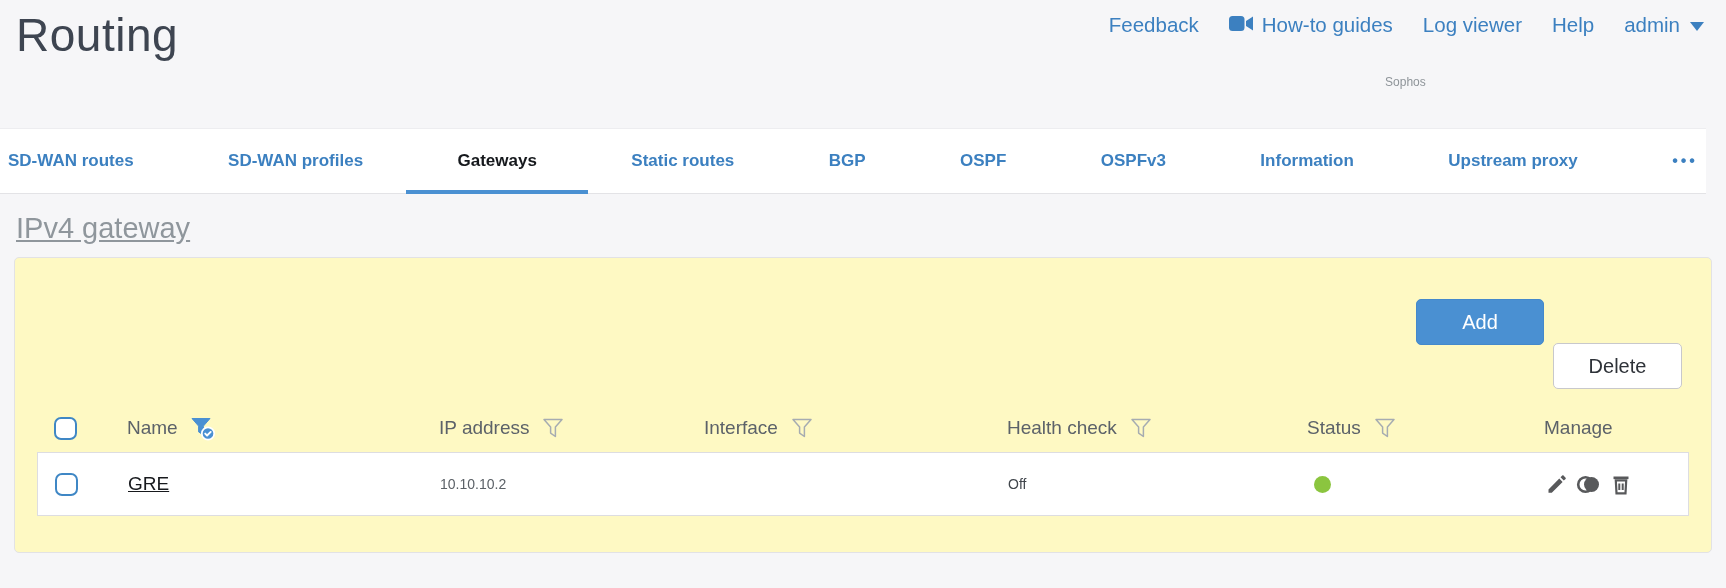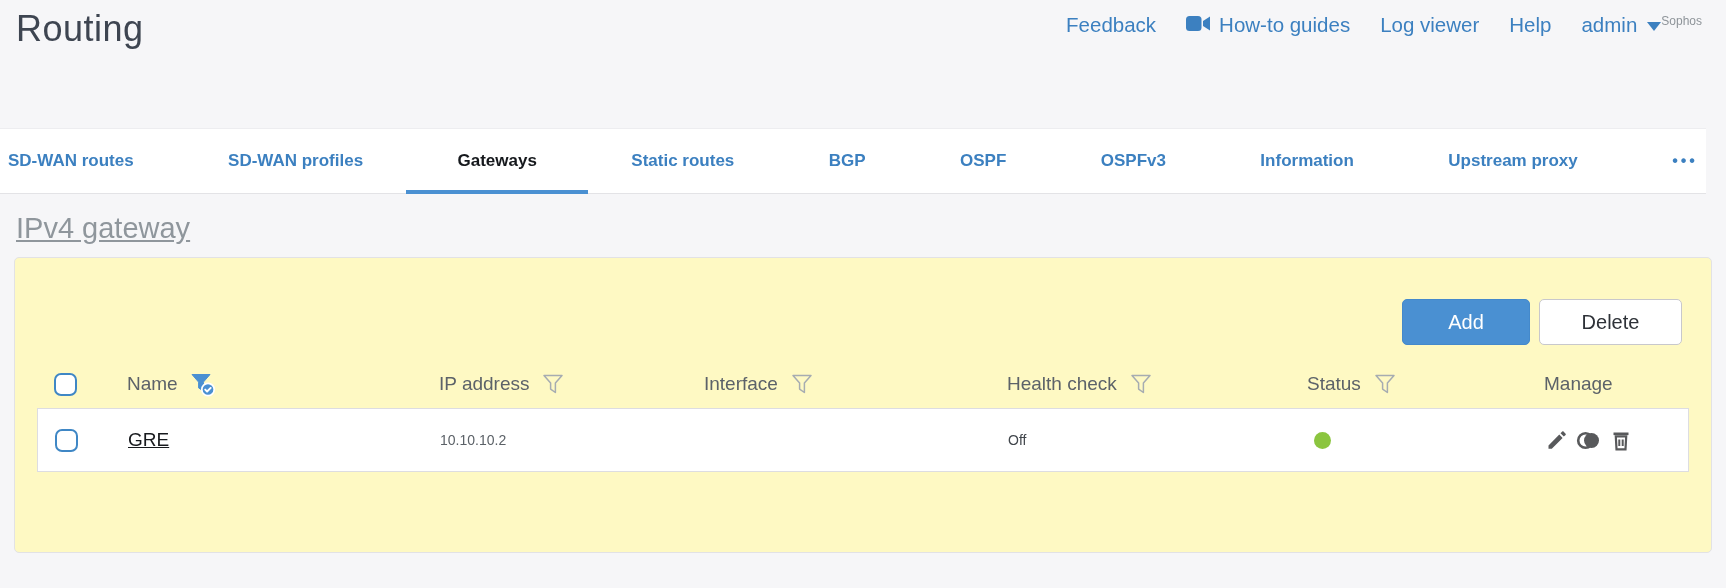--- a/index.html
+++ b/index.html
@@ -14,26 +14,26 @@
   
   .top {
     height: 128px;
     padding: 8px 22px 0 16px;
     display: flex;
     justify-content: space-between;
     align-items: flex-start;
   }
   .page-title {
     margin: 0;
-    font-size: 36px;
+    font-size: 46px;
     font-weight: 400;
     color: #3e4551;
     letter-spacing: 0.5px;
   }
-  .top-right { display: flex; flex-direction: row; align-items: flex-start; }
+  .top-right { display: flex; flex-direction: column; align-items: center; gap: 32px; }
   .utilnav { display: flex; gap: 30px; align-items: center; font-size: 20.5px; color: #3c80c0; margin-top: 5px; }
   .utilnav a { color: #3c80c0; text-decoration: none; display: flex; align-items: center; gap: 8px; cursor: pointer; }
   .caret-down {
     width: 0; height: 0; display: inline-block; margin-left: 2px; margin-top: 3px;
     border-left: 7px solid transparent; border-right: 7px solid transparent;
     border-top: 9px solid #3c80c0;
   }
   .brand { color: #8e9499; font-size: 12px; margin-top: 6px; padding-right: 2px; }
 
   
@@ -72,21 +72,21 @@
     height: 296px;
     width: 1698px;
   }
   .btn-row { display: flex; justify-content: flex-end; gap: 9px; padding: 41px 29px 0 0; }
   .btn {
     height: 46px; font-size: 20px; border-radius: 5px;
     font-family: "Liberation Sans", sans-serif; cursor: pointer;
     display: inline-flex; align-items: center; justify-content: center;
   }
   .btn-add { width: 128px; background: #4a90d2; border: 1px solid #4489cb; color: #fff; }
-  .btn-delete { width: 143px; background: #fff; border: 1px solid #c8c8cc; color: #2e3238; }
+  .btn-delete { width: 129px; background: #fff; border: 1px solid #c8c8cc; color: #2e3238; margin-top: 44px; }
 
   
   .grid-cols {
     display: grid;
     grid-template-columns: 90px 312px 265px 303px 300px 237px 1fr;
     align-items: center;
   }
   .thead { margin: 15px 22px 0; height: 48px; }
   .th { display: flex; align-items: center; gap: 12px; font-size: 19px; color: #5c6269; }
   .tbody { margin: 0 22px; border: 1px solid #dddde1; }

